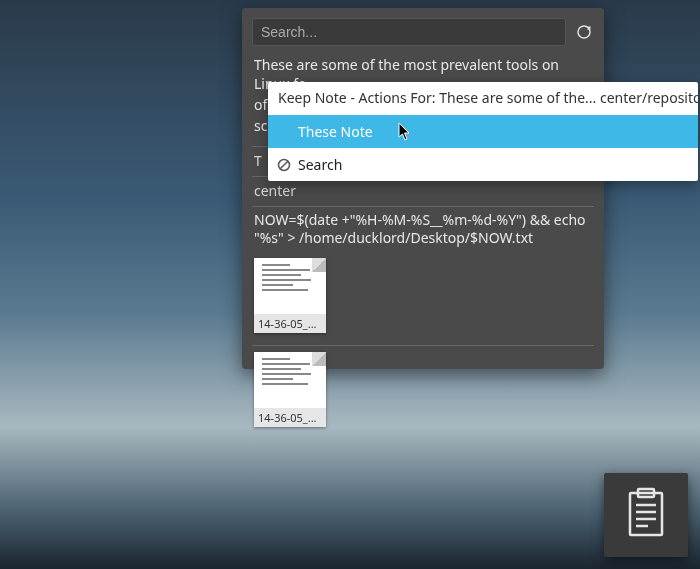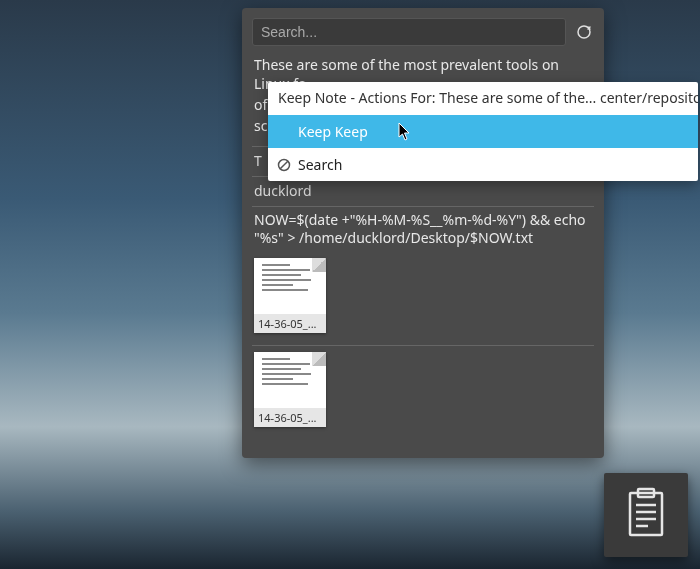--- a/index.html
+++ b/index.html
@@ -9,21 +9,21 @@
     font-family: "Segoe UI", "Noto Sans", Arial, sans-serif;
     background: linear-gradient(to bottom, #2a3a4a 0%, #3a5a75 35%, #5a7a90 55%, #a8b8c0 75%, #4a6070 90%, #1a2530 100%);
     overflow: hidden;
     position: relative;
   }
   .panel {
     position: absolute;
     left: 242px;
     top: 8px;
     width: 362px;
-    height: 450px;
+    height: 361px;
     background: #4a4a4a;
     border-radius: 4px;
     box-shadow: 0 6px 20px rgba(0,0,0,0.5);
     padding: 10px;
     color: #e0e0e0;
     font-size: 14px;
   }
   .search-row {
     display: flex;
     align-items: center;
@@ -181,21 +181,21 @@
   </div>
 
   <div class="section-text">These are some of the most prevalent tools on Linux fo</div>
   <div class="section-text" style="margin-top:-8px">of</div>
   <div class="section-text" style="margin-top:-8px">sc</div>
 
   <div class="divider"></div>
   <div class="section-label">T</div>
 
   <div class="divider"></div>
-  <div class="section-label">ducklord</div>
+  <div class="section-label">center</div>
 
   <div class="divider"></div>
   <div class="section-text">NOW=$(date +"%H-%M-%S__%m-%d-%Y") &amp;&amp; echo "%s" &gt; /home/ducklord/Desktop/$NOW.txt</div>
 
   <div class="thumbs">
     <div class="thumb">
       <div class="thumb-page">
         <div class="thumb-fold"></div>
         <div class="thumb-lines">
             <span></span>
@@ -226,21 +226,21 @@
           </div>
       </div>
       <div class="thumb-label">14-36-05_...</div>
     </div>
   </div>
 </div>
 
 <div class="context-menu">
   <div class="context-title">Keep Note - Actions For: These are some of the... center/repositories.</div>
   <div class="context-item active">
-    <span>Keep Keep</span>
+    <span>These Note</span>
   </div>
   <div class="context-item">
     <span class="glyph">
       <svg width="14" height="14" viewBox="0 0 14 14" fill="none" stroke="#555" stroke-width="1.5">
         <circle cx="7" cy="7" r="5.5"></circle>
         <line x1="3.2" y1="10.8" x2="10.8" y2="3.2"></line>
       </svg>
     </span>
     <span>Search</span>
   </div>

